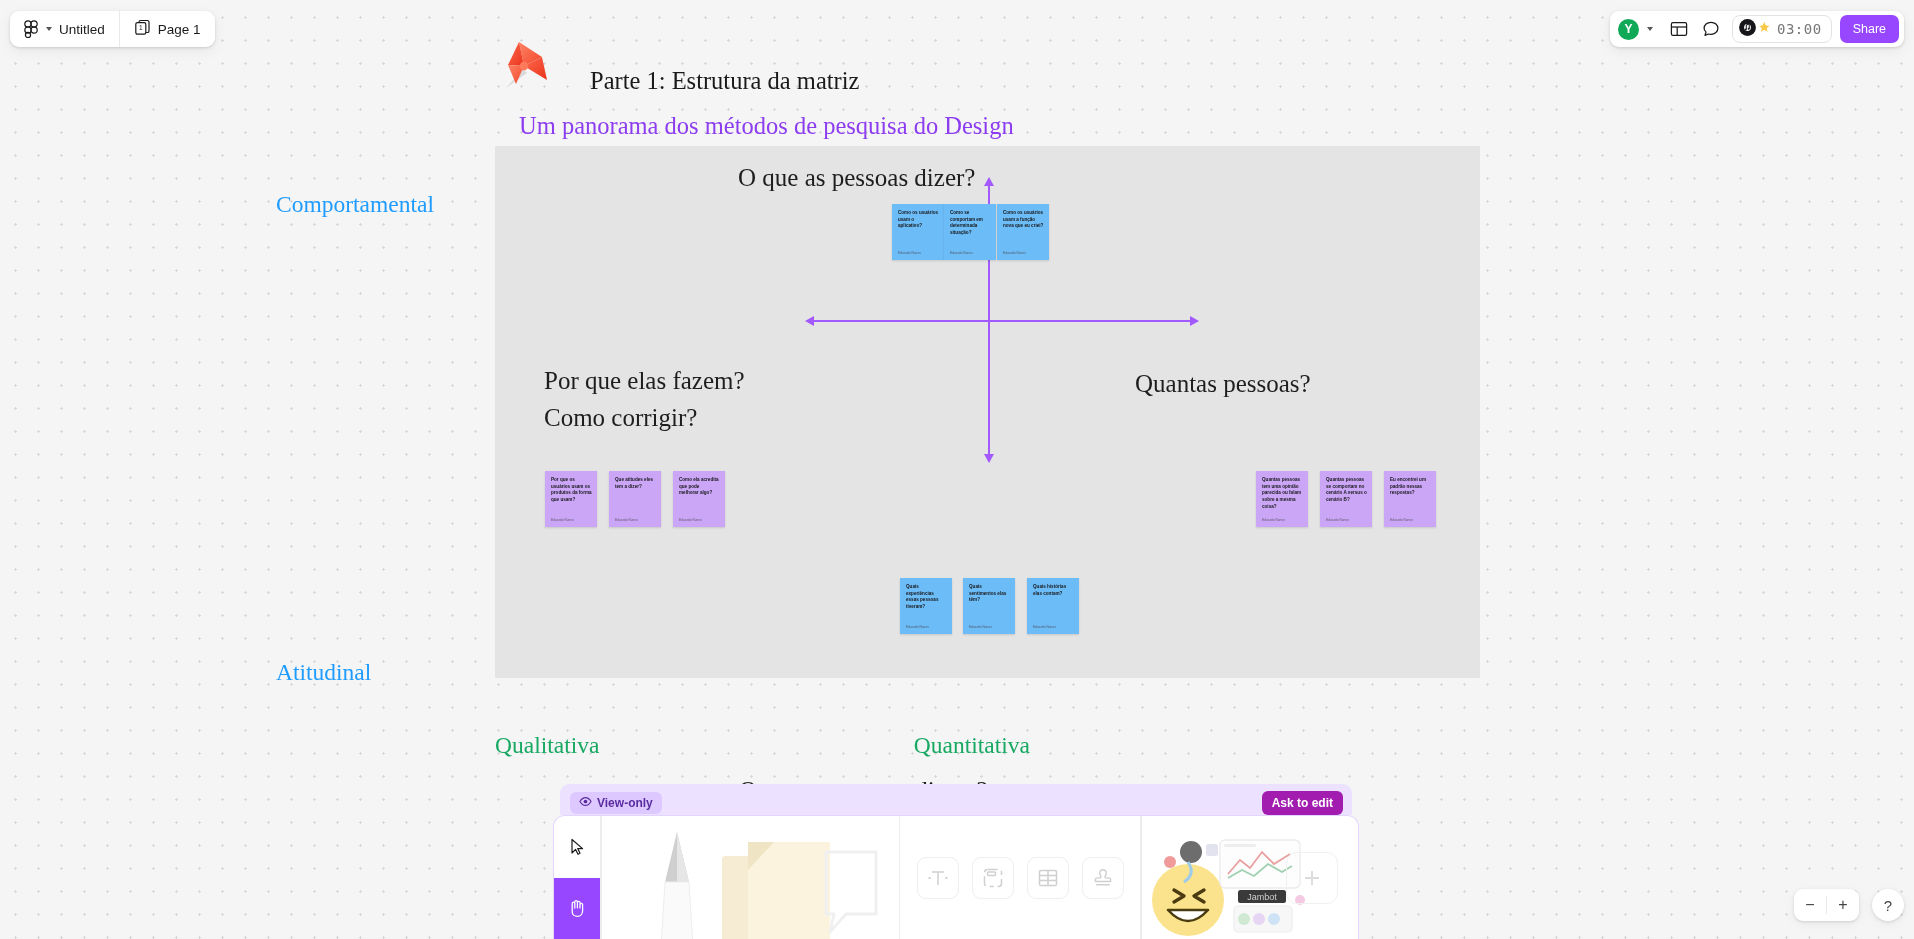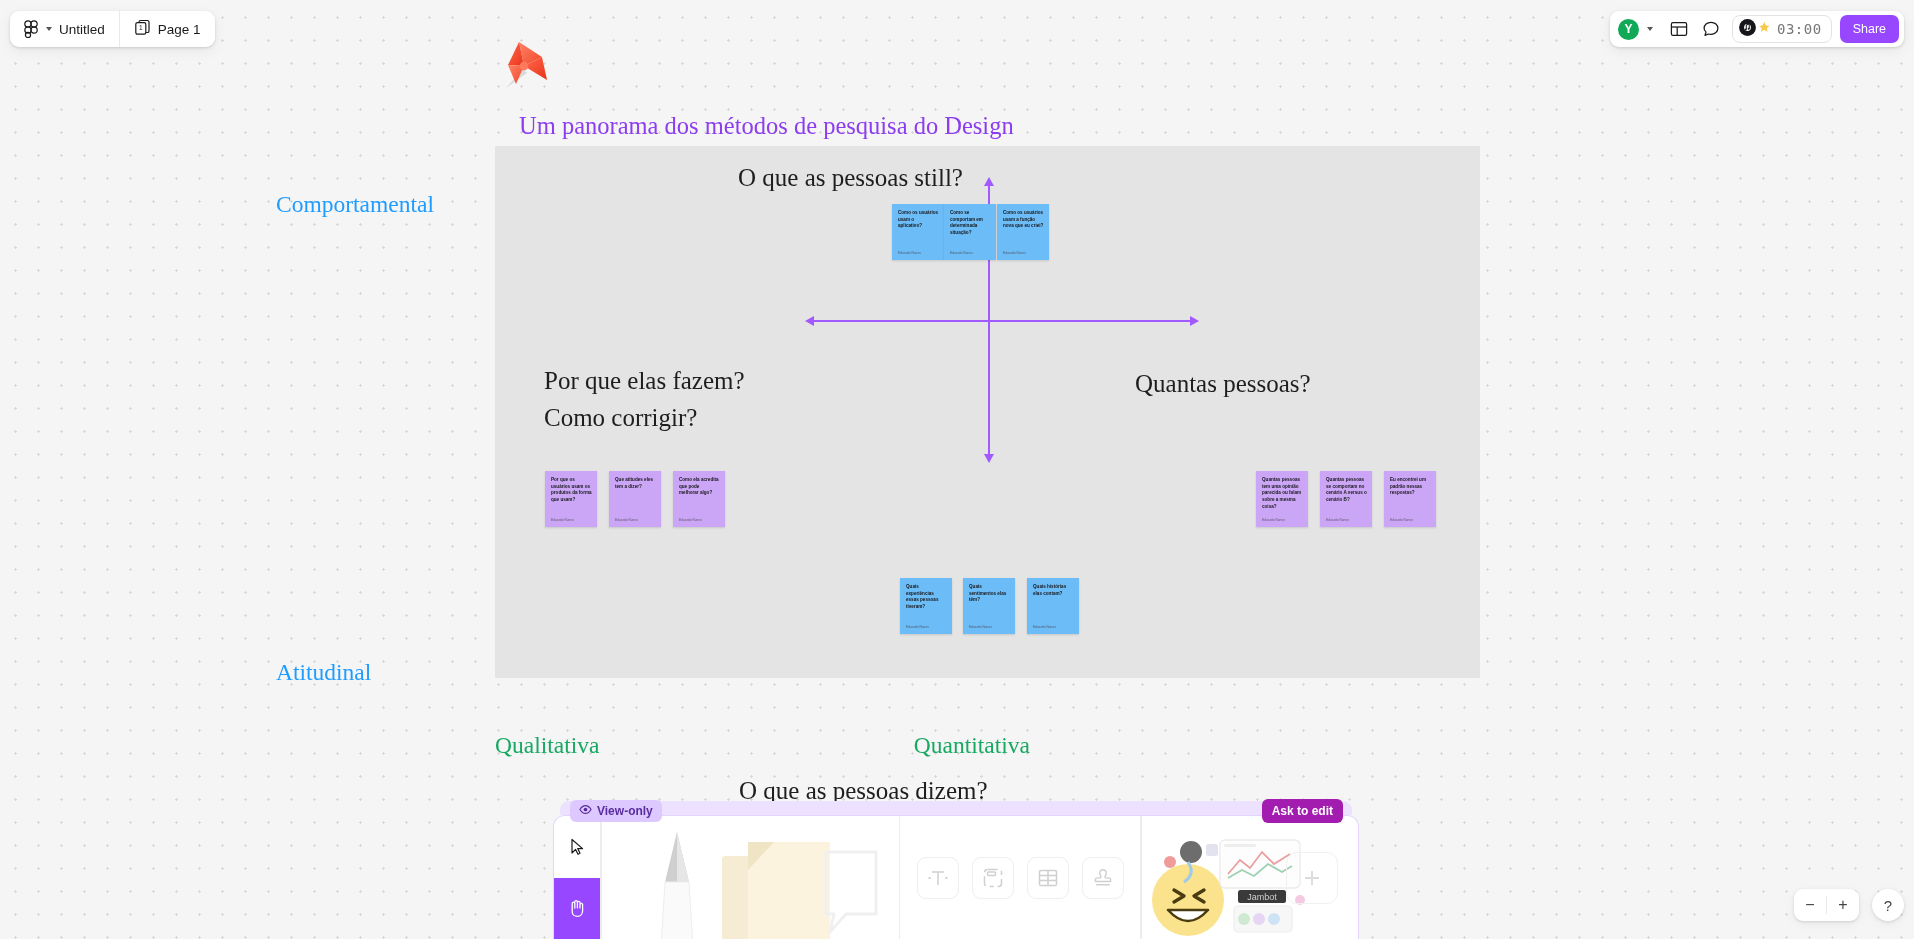--- a/index.html
+++ b/index.html
@@ -123,21 +123,21 @@
     display: flex; flex-direction: column; justify-content: space-between;
   }
   .note.blue   { background: #6cbcf7; }
   .note.purple { background: #cba6f7; }
   .note .body  { font-weight: 600; }
   .note .auth  { font-size: 3.3px; color: #4a4a52; opacity: .82; }
 
   
   #viewonly {
     position: absolute; left: 560px; bottom: 124px;
-    width: 792px; height: 14px;
+    width: 792px; height: 31px;
     background: #ece2ff;
     border-radius: 9px 9px 0 0;
     display: flex; align-items: center;
     padding: 6px 9px 0 10px;
     z-index: 30;
   }
   .vo-pill {
     display: flex; align-items: center; gap: 5px;
     background: #ddc9ff; color: #5a2ca0;
     font-size: 12px; font-weight: 700;
@@ -284,37 +284,38 @@
         </linearGradient>
       </defs>
       <path d="M9 52 L26 33 L30 37 Z" fill="#d9d9d9"></path>
       <path d="M22 6 L45 21 L27 30 Z" fill="url(#pg2)"></path>
       <path d="M45 21 L50 44 L27 30 Z" fill="url(#pg)"></path>
       <path d="M22 6 L27 30 L11 29 Z" fill="url(#pg)"></path>
       <path d="M11 29 L27 30 L19 48 Z" fill="url(#pg2)"></path>
       <circle cx="27" cy="30" r="4.4" fill="#ff7a5c"></circle>
     </svg>
   </div>
+  <div id="board-title">Parte 1: Estrutura da matriz</div>
   <div id="board-sub">Um panorama dos métodos de pesquisa do Design</div>
 
   <div class="axis-lbl axis-blue" style="left:276px; top:159px;">Comportamental</div>
   <div class="axis-lbl axis-blue" style="left:276px; top:627px;">Atitudinal</div>
   <div class="axis-lbl axis-green" style="left:495px; top:700px;">Qualitativa</div>
   <div class="axis-lbl axis-green" style="right:884px; top:700px;">Quantitativa</div>
 
   <div id="matrix">
 
     <div class="axis-line" style="left:493px; top:39px; width:2px; height:270px;"></div>
     <div class="axis-line" style="left:318px; top:174px; width:378px; height:2px;"></div>
     <div class="arrow" style="left:489px; top:31px; border-left:5px solid transparent; border-right:5px solid transparent; border-bottom:9px solid #a259ff;"></div>
     <div class="arrow" style="left:489px; top:308px; border-left:5px solid transparent; border-right:5px solid transparent; border-top:9px solid #a259ff;"></div>
     <div class="arrow" style="left:310px; top:170px; border-top:5px solid transparent; border-bottom:5px solid transparent; border-right:9px solid #a259ff;"></div>
     <div class="arrow" style="left:695px; top:170px; border-top:5px solid transparent; border-bottom:5px solid transparent; border-left:9px solid #a259ff;"></div>
 
-    <div class="quad-title" style="left:243px; top:18px;">O que as pessoas still?</div>
+    <div class="quad-title" style="left:243px; top:18px;">O que as pessoas dizer?</div>
     <div class="quad-title" style="left:244px; top:631px;">O que as pessoas dizem?</div>
     <div class="quad-title" style="left:640px; top:224px;">Quantas pessoas?</div>
     <div class="quad-title two" style="left:49px; top:216px;">
       <div>Por que elas fazem?</div>
       <div>Como corrigir?</div>
     </div>
 
     <div class="note blue" style="left:397px; top:58px;">
       <div class="body">Como os usuários usam o aplicativo?</div>
       <div class="auth">Eduardo Nunes</div>

